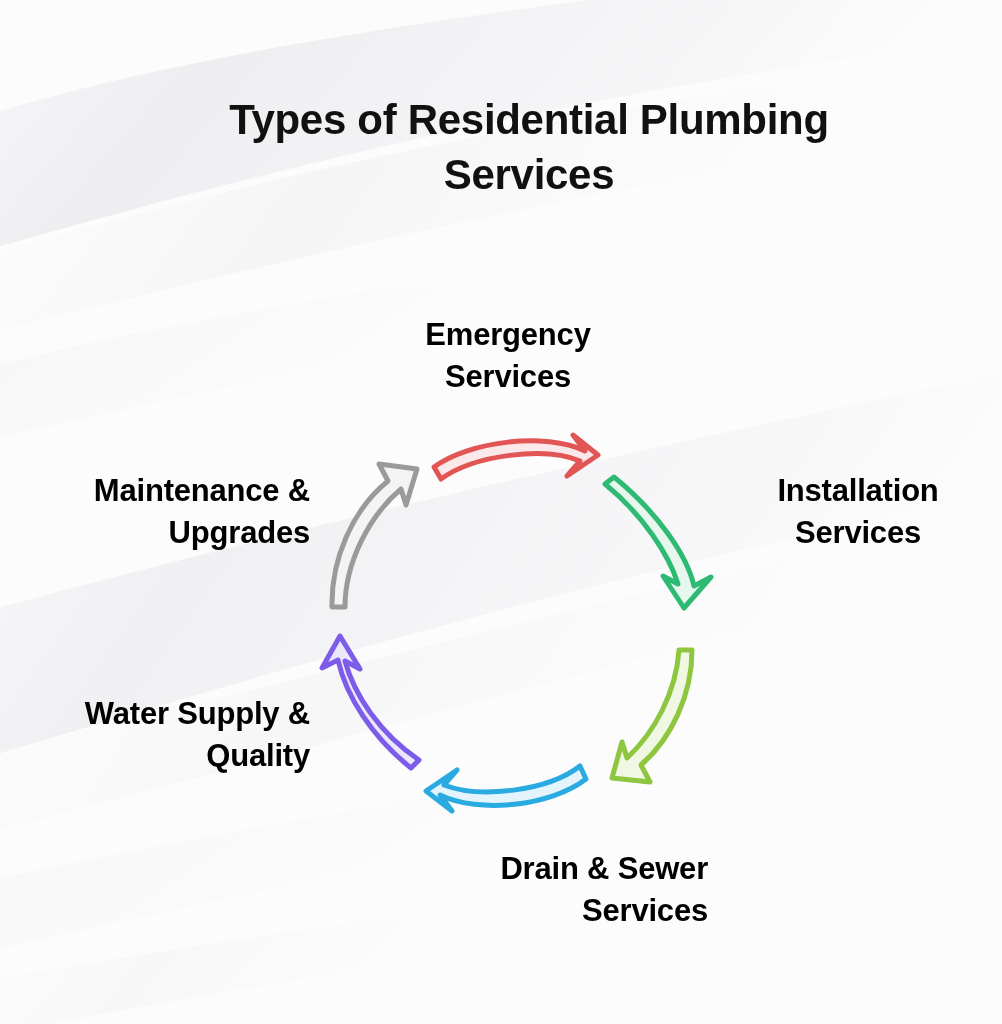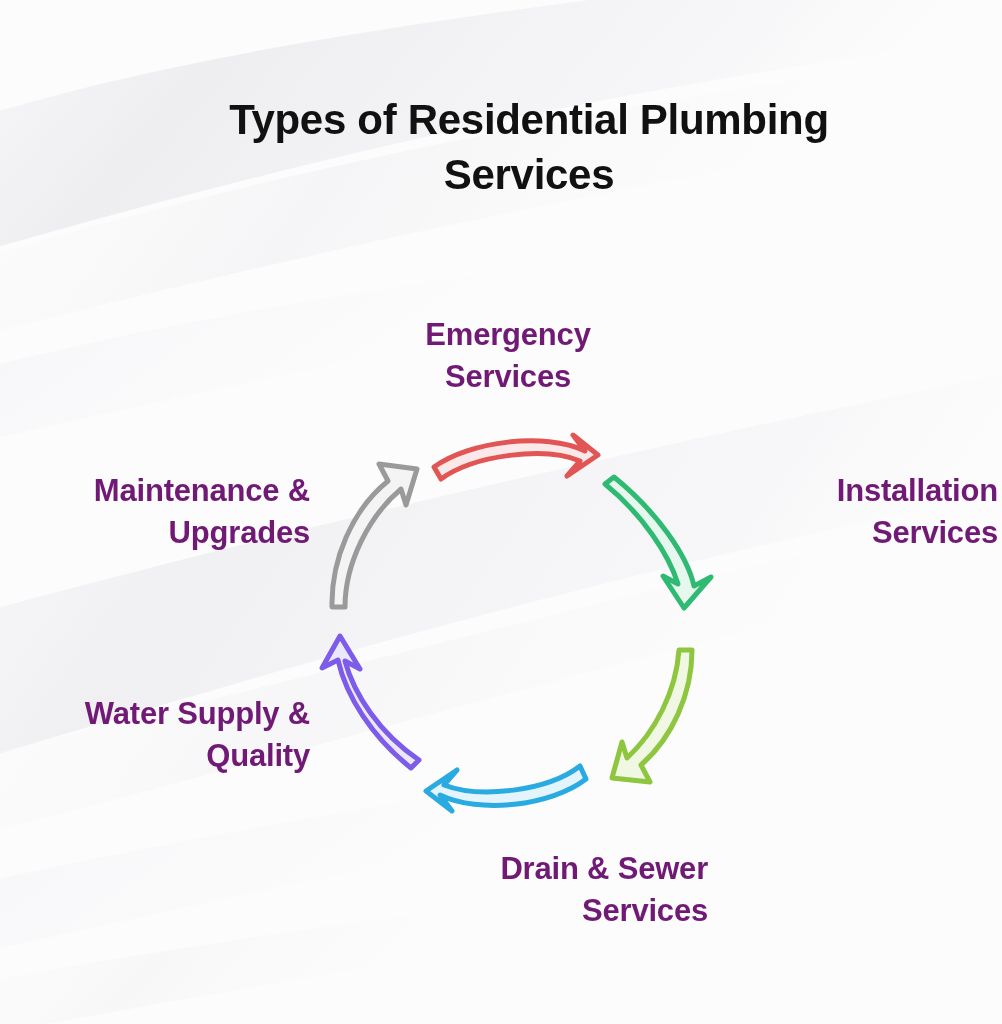--- a/index.html
+++ b/index.html
@@ -42,26 +42,26 @@
     position: absolute;
     left: 0;
     top: 0;
   }
   
   .node-label {
     position: absolute;
     font-size: 31px;
     font-weight: bold;
     line-height: 1.37;
-    color: #701a75;
+    color: #000000;
     letter-spacing: -0.2px;
     white-space: pre-line;
   }
   .node-label.align-center { text-align: center; }
-  .node-label.align-left   { text-align: right;   }
+  .node-label.align-left   { text-align: center;   }
   .node-label.align-right  { text-align: right;  }
 
   #label-emergency    { left: 308px; top: 314px; width: 400px; }
   #label-installation { left: 718px; top: 470px; width: 280px; }
   #label-repair       { left: 718px; top: 693px; width: 280px; }
   #label-drain        { left: 308px; top: 848px; width: 400px; text-align: right; }
   #label-water        { left: 10px;  top: 693px; width: 300px; }
   #label-maintenance  { left: 10px;  top: 470px; width: 300px; }
 </style>
 </head>

